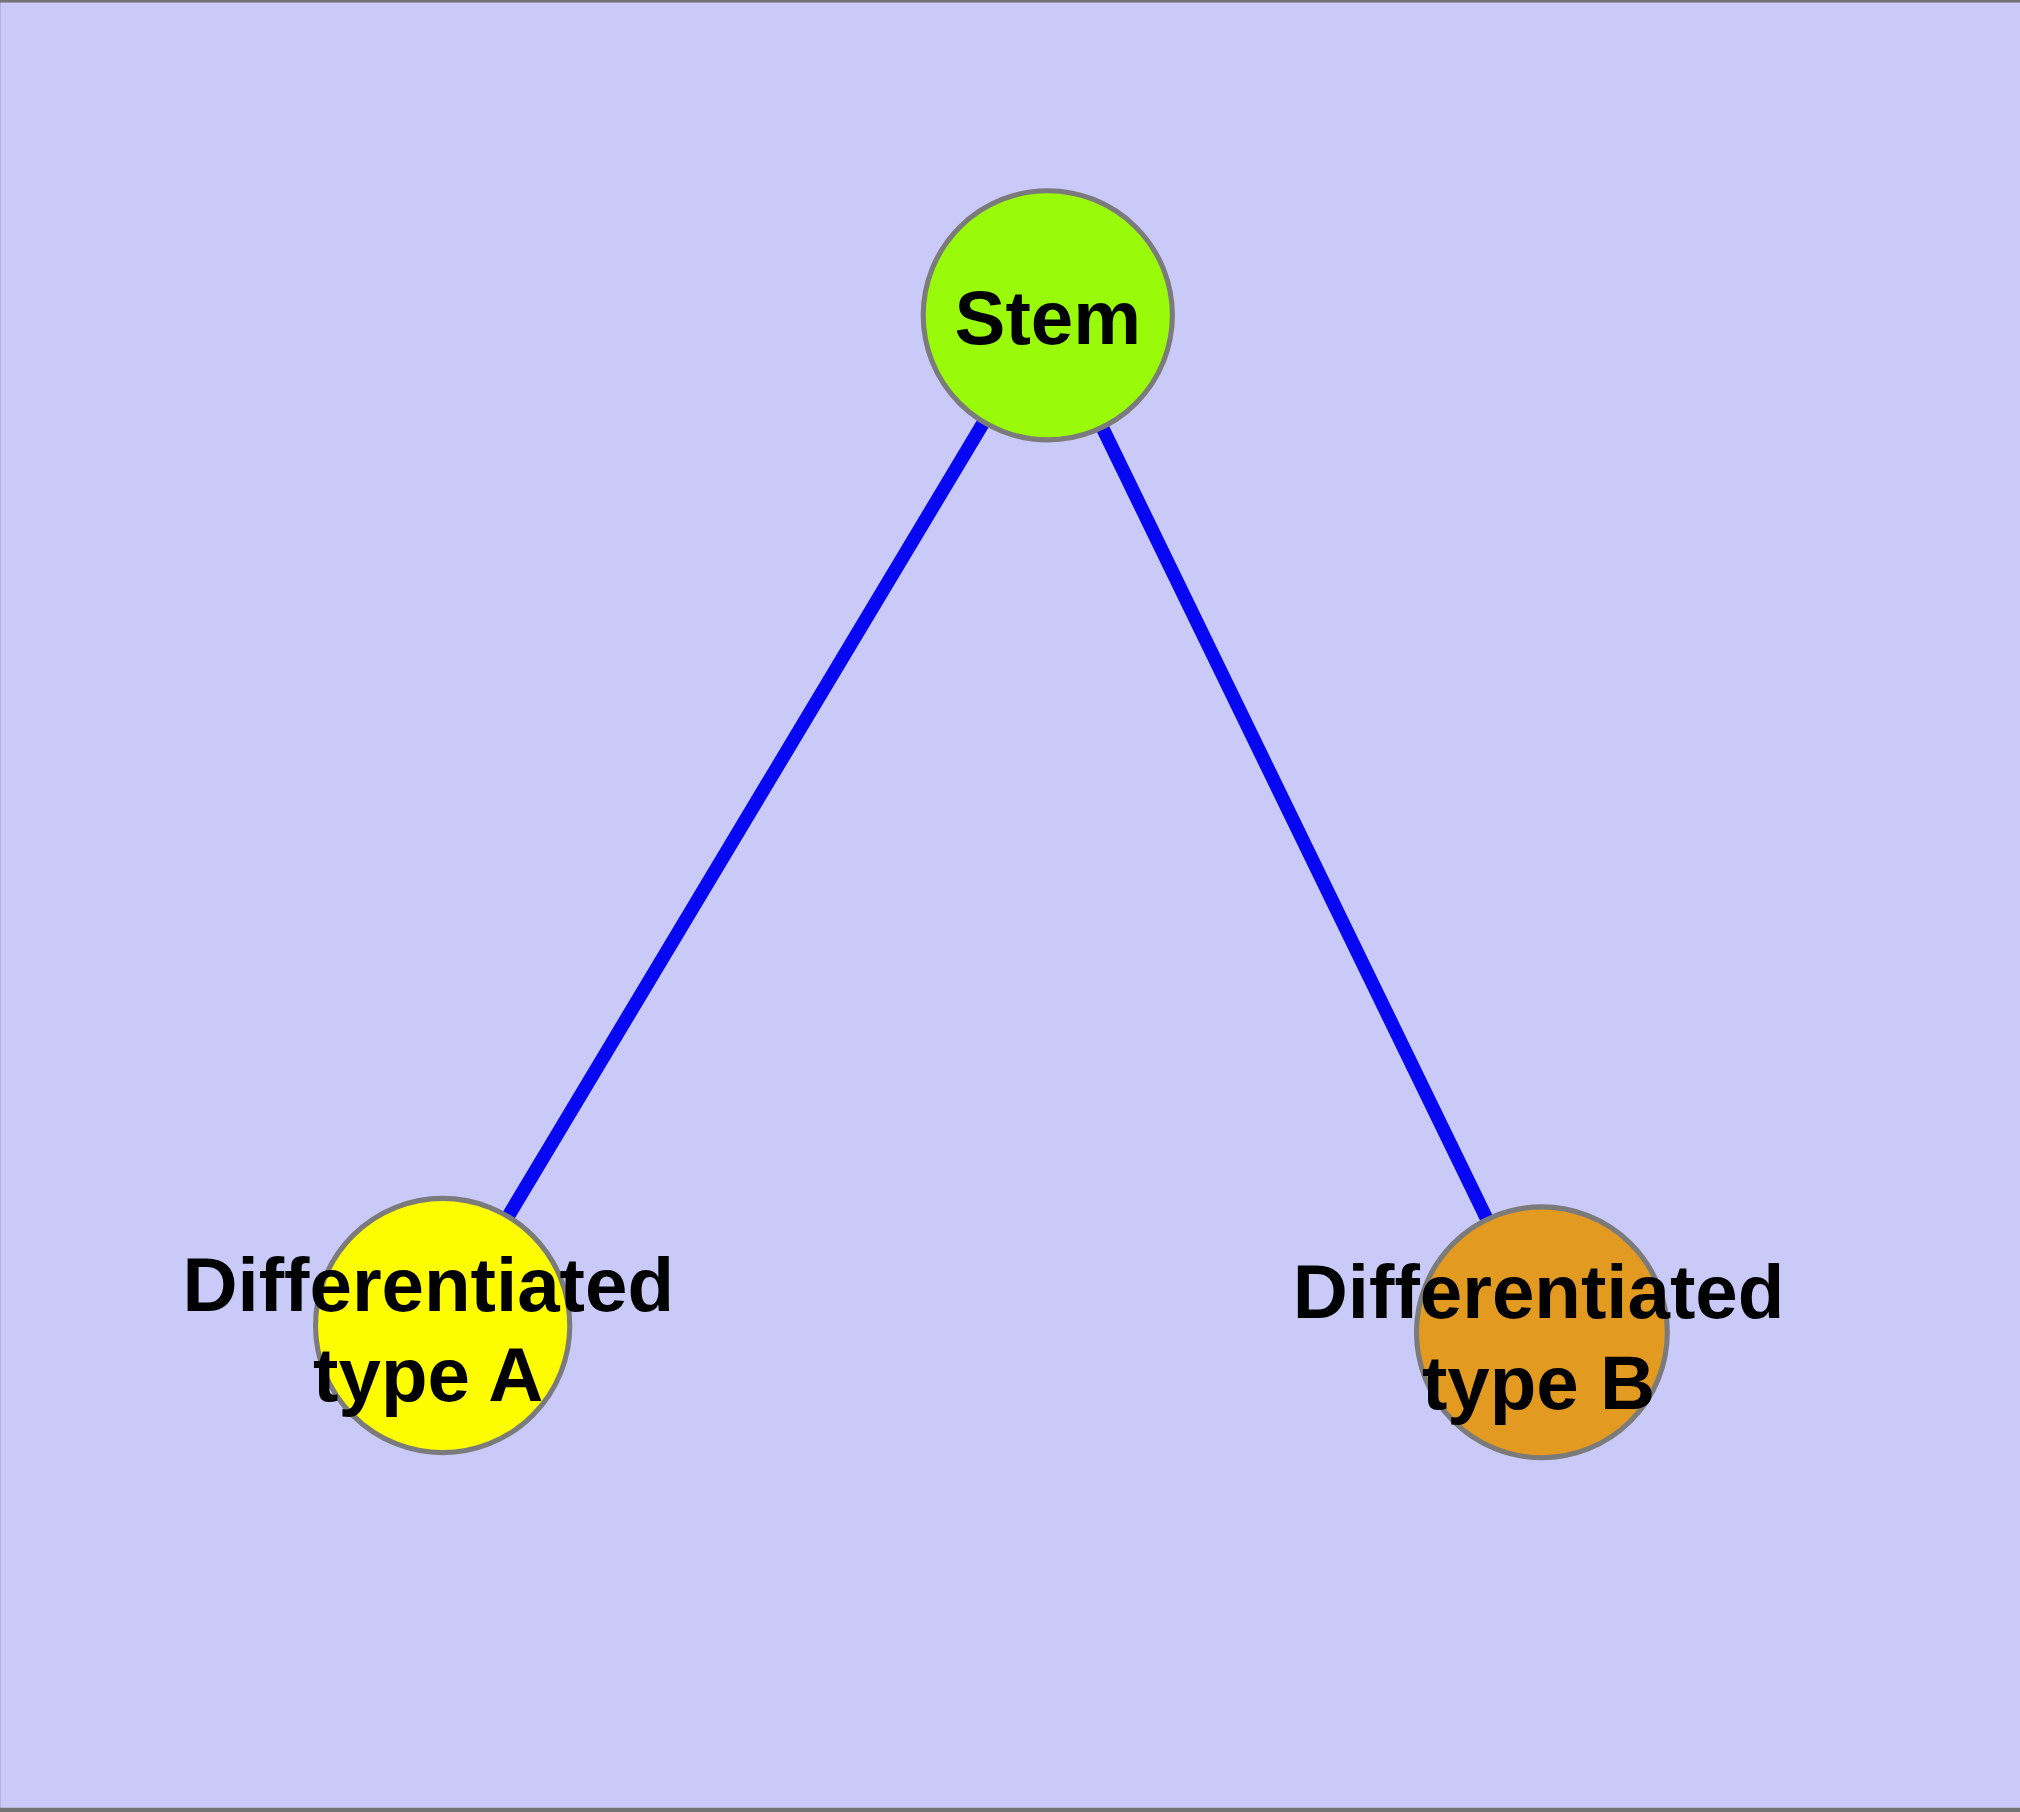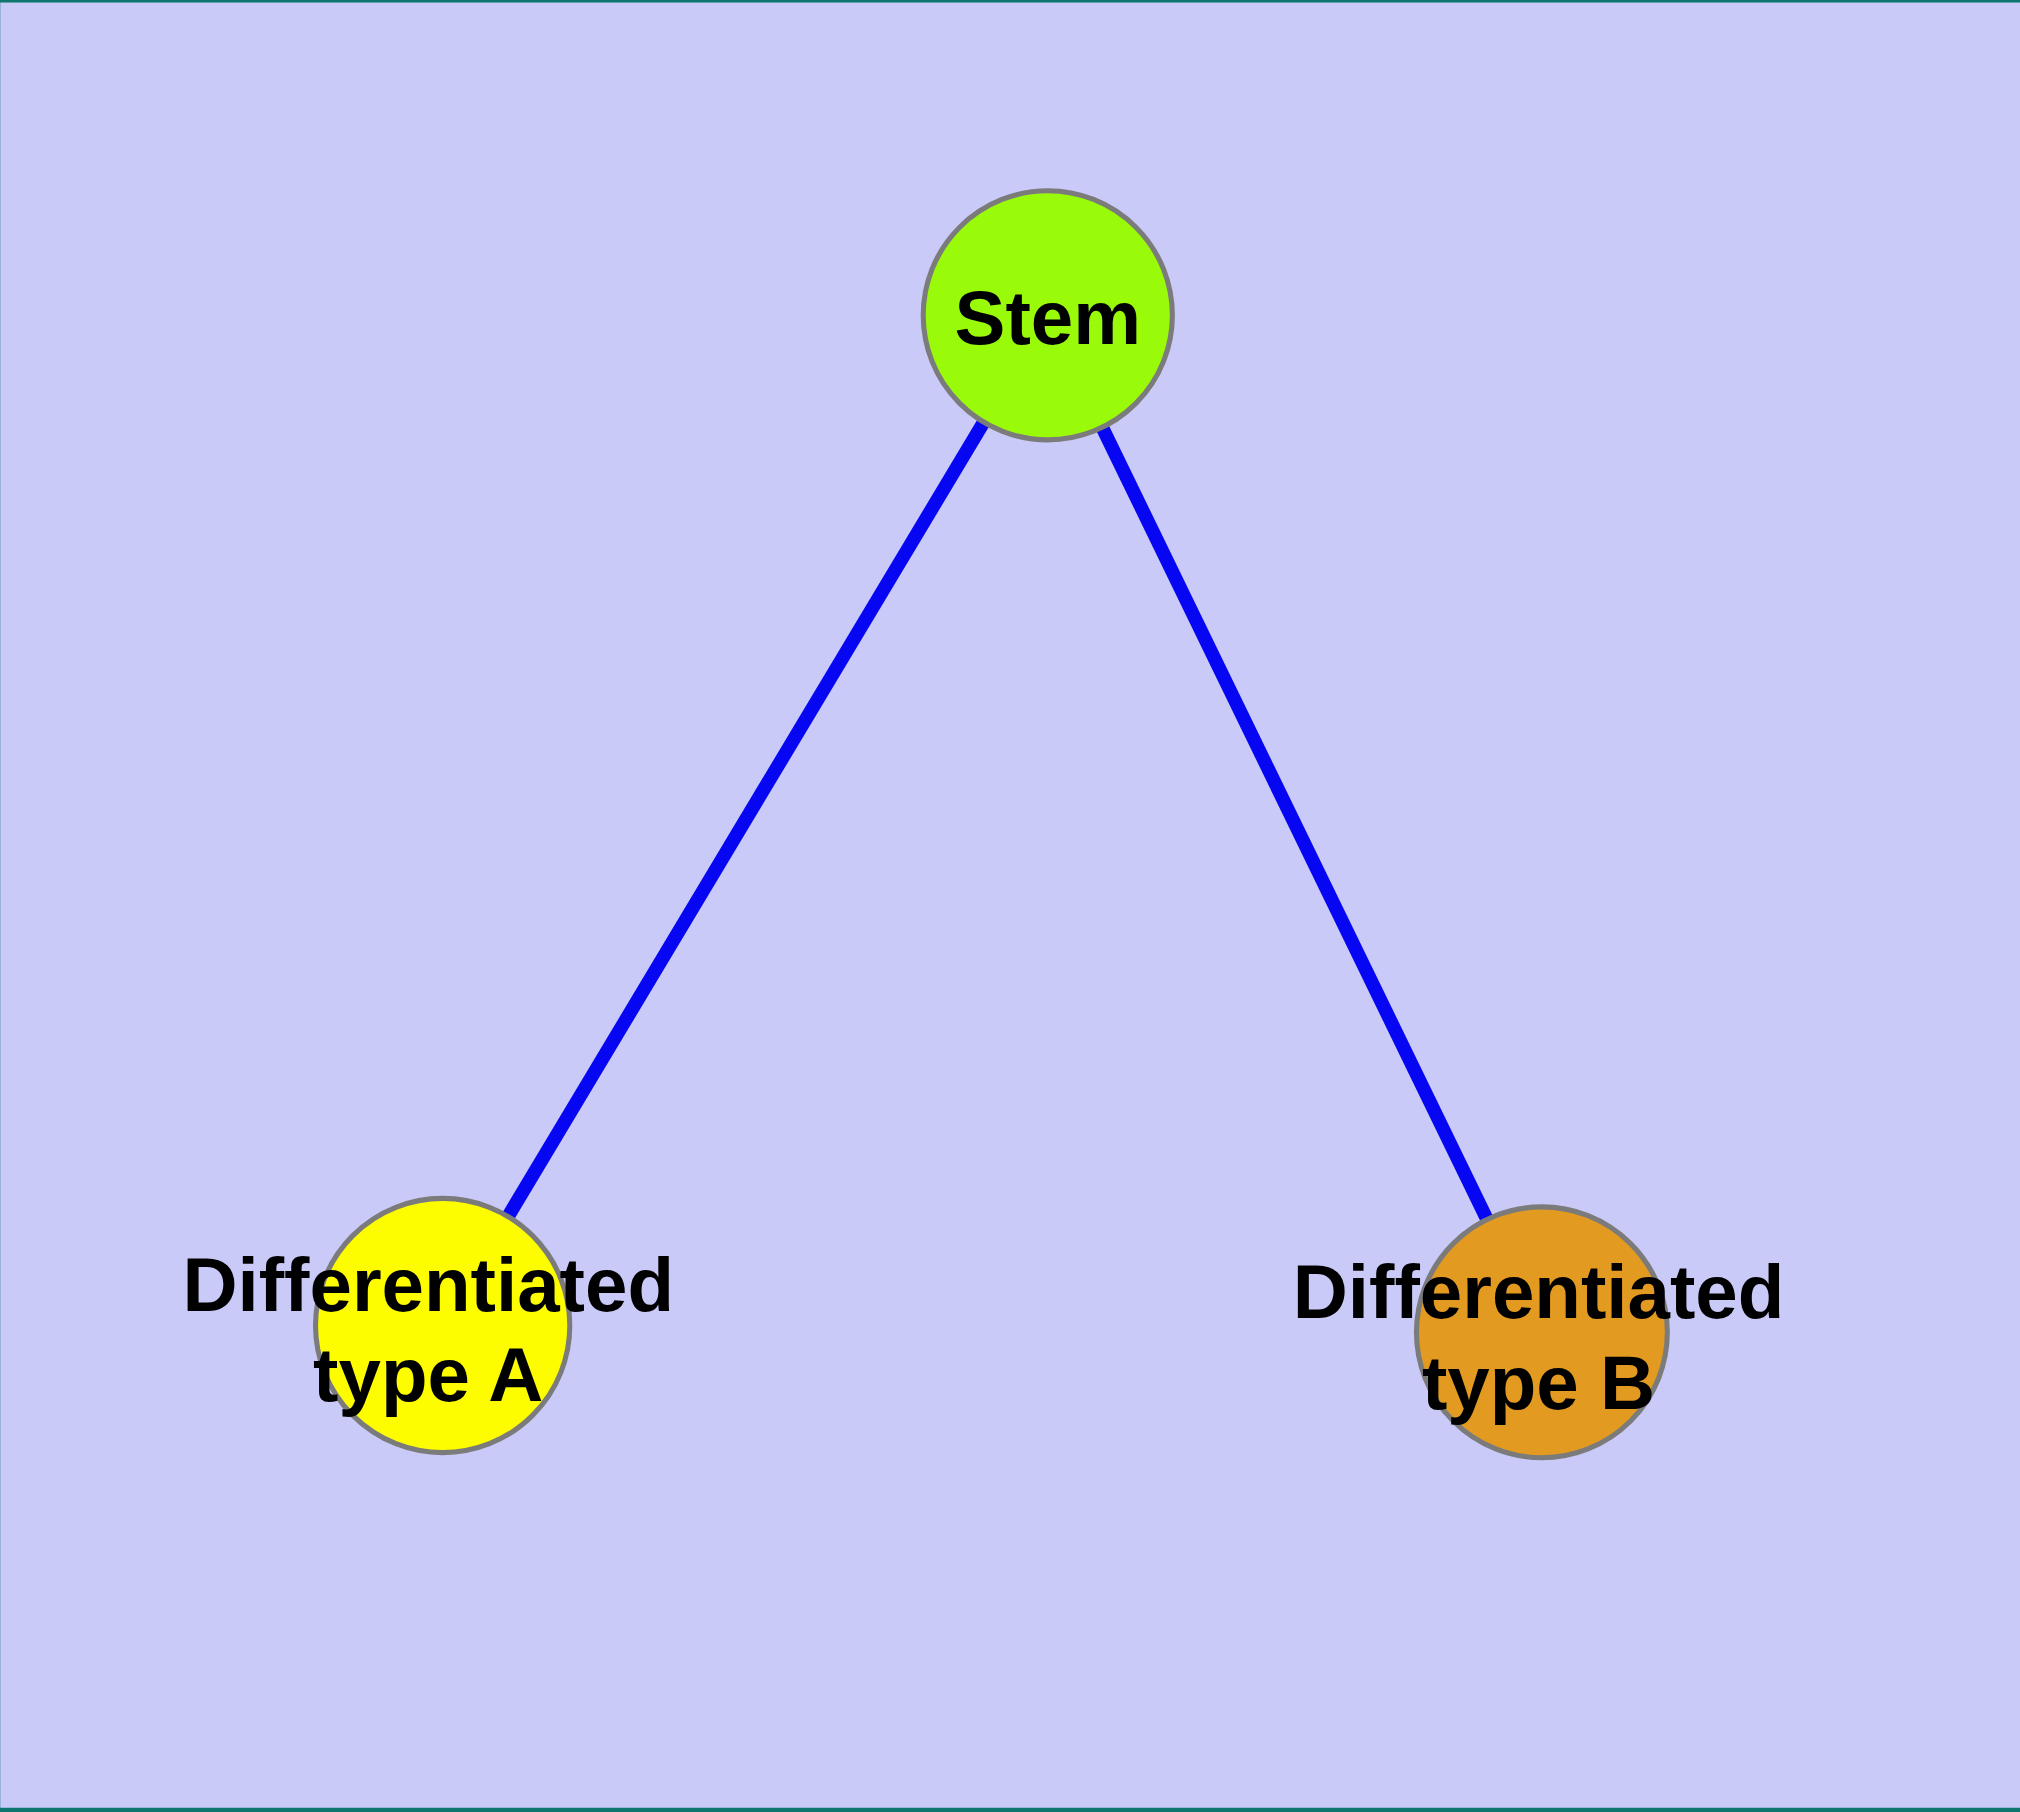--- a/index.html
+++ b/index.html
@@ -4,21 +4,21 @@
 <style>
   html, body {
     margin: 0;
     padding: 0;
     background: #ffffff;
   }
   .stage {
     position: relative;
     width: 2021px;
     height: 1812px;
-    background: #0f766e;
+    background: #737373;
     overflow: hidden;
     text-decoration: underline;
   }
   .stage svg {
     position: absolute;
     left: 0;
     top: 0;
     width: 2021px;
     height: 1812px;
     display: block;

